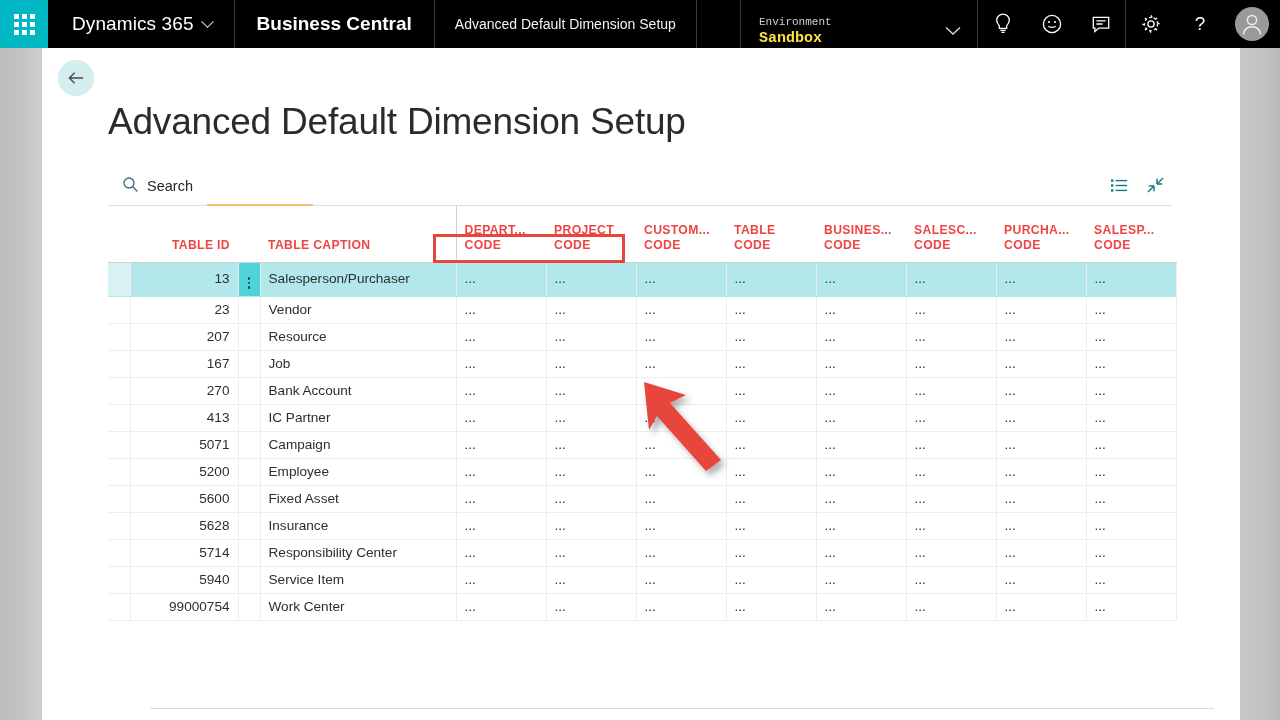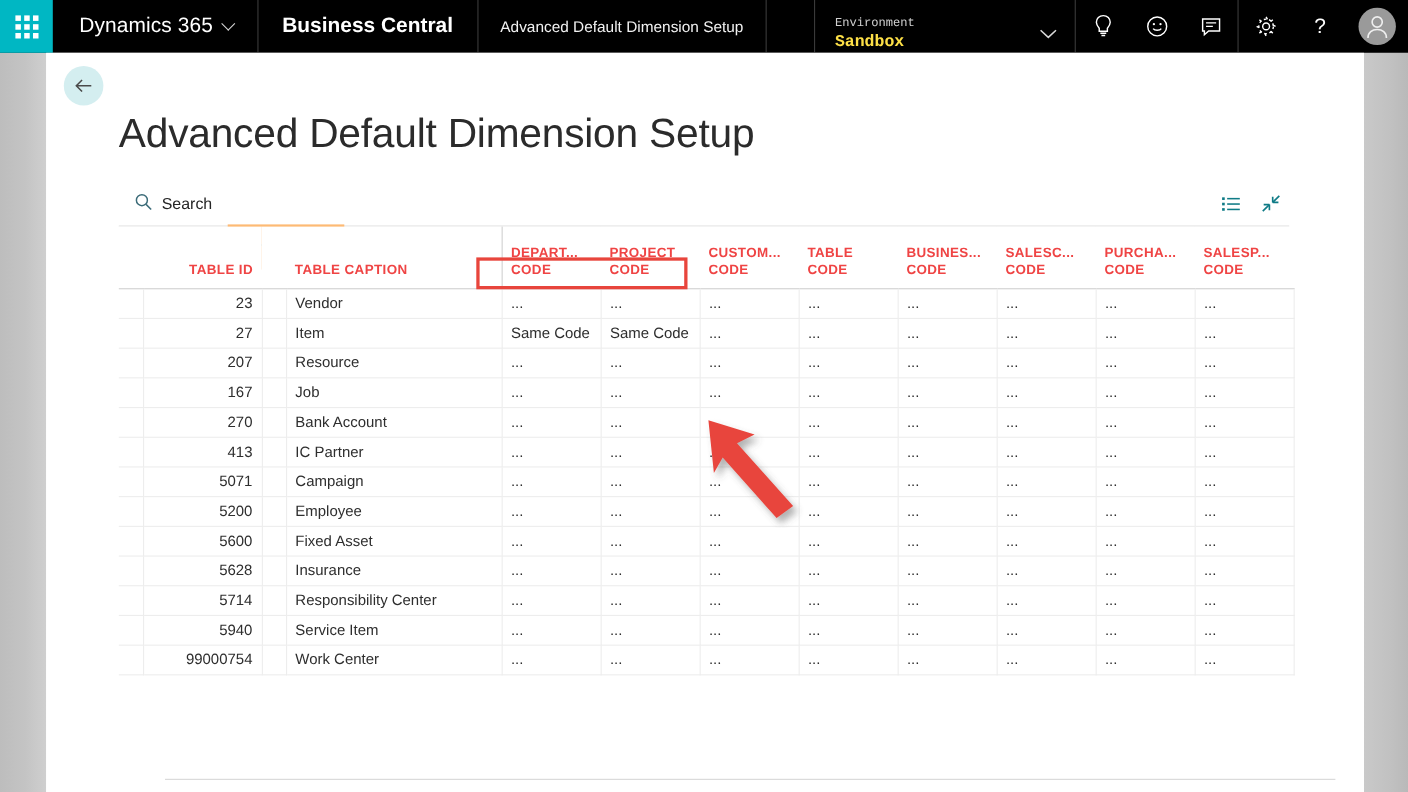--- a/index.html
+++ b/index.html
@@ -401,41 +401,45 @@
               <span class="hw">PURCHA...</span>
               <span class="hw">CODE</span>
             </th>
             <th class="h-dim">
               <span class="hw">SALESP...</span>
               <span class="hw">CODE</span>
             </th>
           </tr>
         </thead>
         <tbody id="tbody">
+            <tr class="selected">
+              <td class="c-sel"></td>
+              <td class="c-id">13</td>
+              <td class="c-dot"><span class="dots-v">
+                  <i></i>
+                  <i></i>
+                  <i></i>
+                </span></td>
+              <td class="c-cap">Salesperson/Purchaser</td>
+              <td class="c-dim">...</td>
+              <td class="c-dim">...</td>
+              <td class="c-dim">...</td>
+              <td class="c-dim">...</td>
+              <td class="c-dim">...</td>
+              <td class="c-dim">...</td>
+              <td class="c-dim">...</td>
+              <td class="c-dim">...</td>
+            </tr>
             <tr>
               <td class="c-sel"></td>
               <td class="c-id">23</td>
               <td class="c-dot"></td>
               <td class="c-cap">Vendor</td>
               <td class="c-dim">...</td>
               <td class="c-dim">...</td>
-              <td class="c-dim">...</td>
-              <td class="c-dim">...</td>
-              <td class="c-dim">...</td>
-              <td class="c-dim">...</td>
-              <td class="c-dim">...</td>
-              <td class="c-dim">...</td>
-            </tr>
-            <tr>
-              <td class="c-sel"></td>
-              <td class="c-id">27</td>
-              <td class="c-dot"></td>
-              <td class="c-cap">Item</td>
-              <td class="c-dim">Same Code</td>
-              <td class="c-dim">Same Code</td>
               <td class="c-dim">...</td>
               <td class="c-dim">...</td>
               <td class="c-dim">...</td>
               <td class="c-dim">...</td>
               <td class="c-dim">...</td>
               <td class="c-dim">...</td>
             </tr>
             <tr>
               <td class="c-sel"></td>
               <td class="c-id">207</td>

